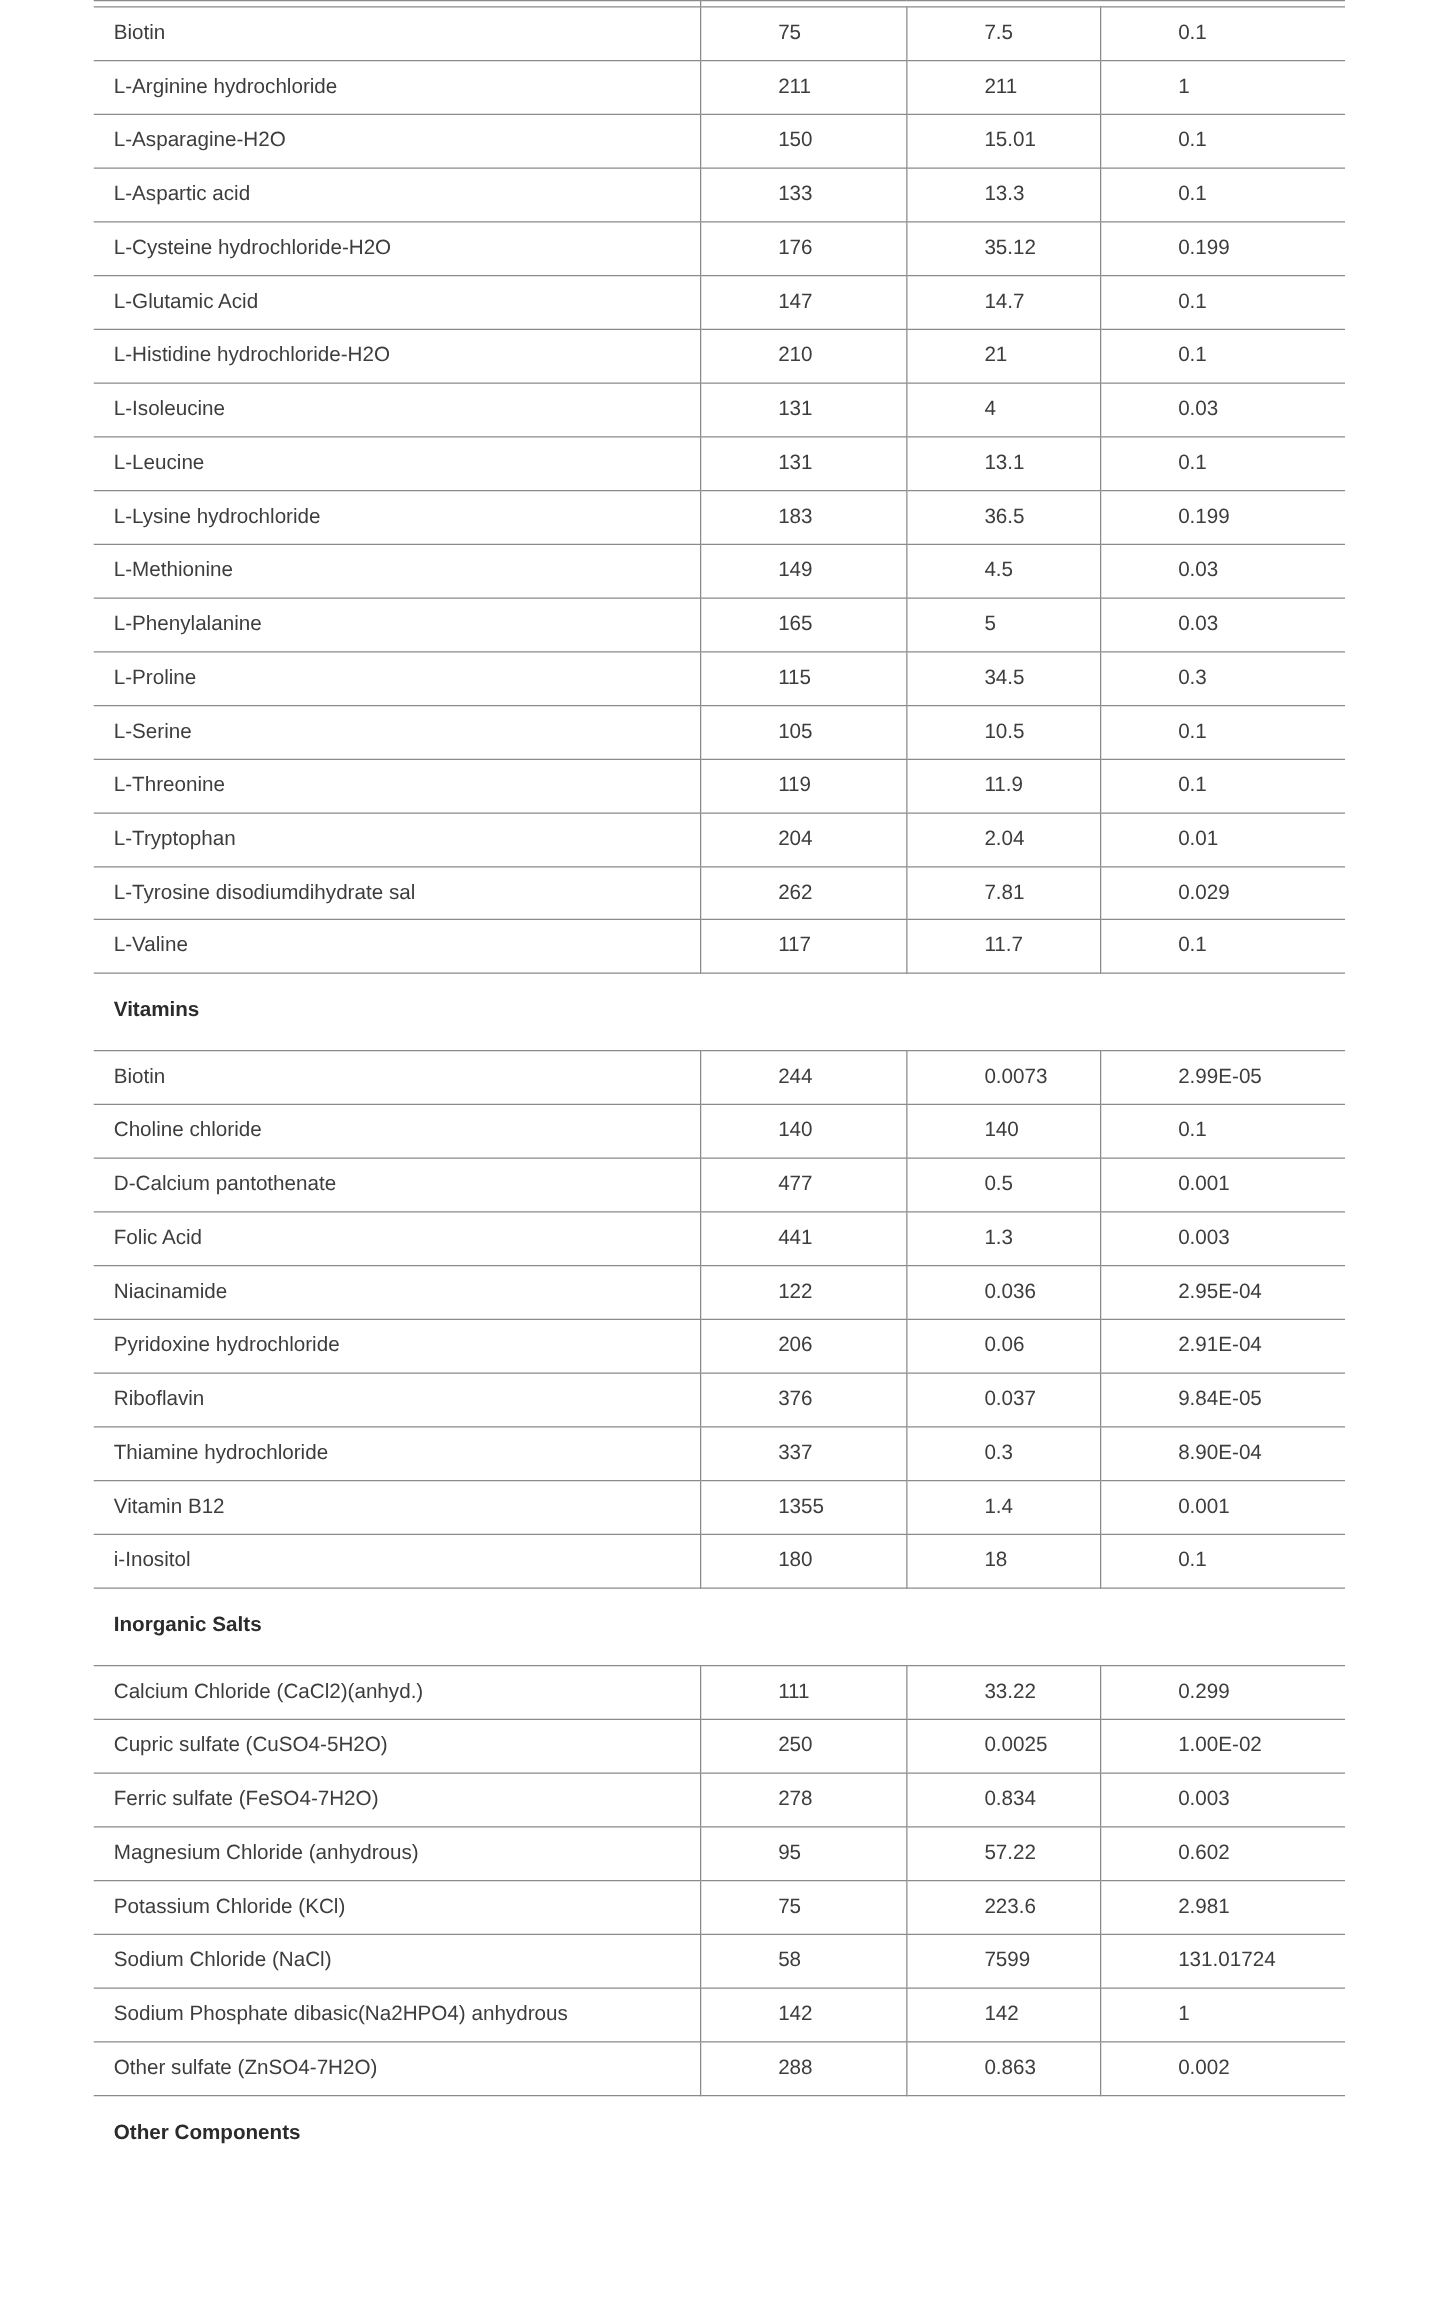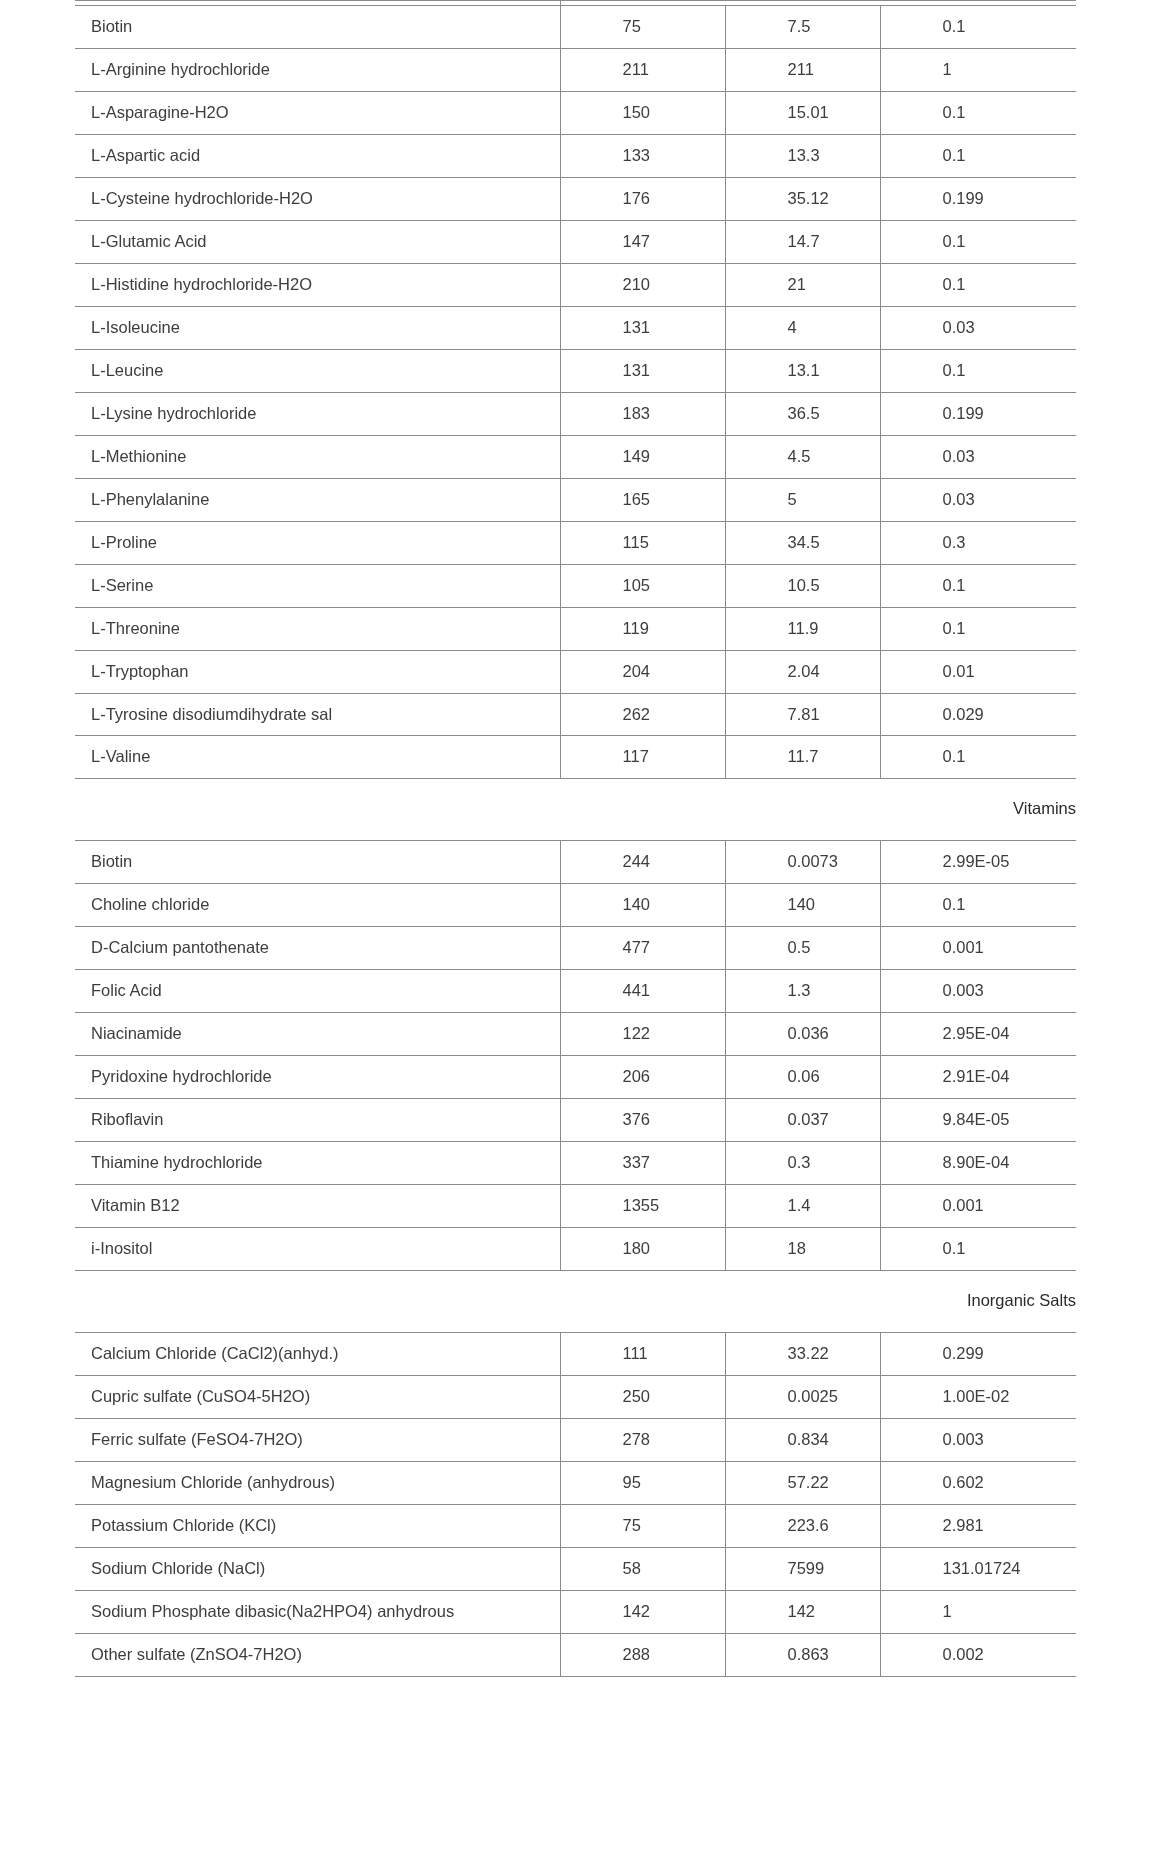--- a/index.html
+++ b/index.html
@@ -56,24 +56,23 @@
   td.cell-num.last {
     border-right: none;
   }
 
   
   tr.section-row td {
     border-right: none;
     border-top: 1.6px solid #8a8a8a;
     border-bottom: none;
     padding: 20px 0 22px 16px;
-    font-weight: 400;
+    font-weight: 700;
     color: #2b2b2b;
     font-size: 16.5px;
-    text-align: right;
   }
   tr.section-row.last-section td {
     border-bottom: none;
   }
 
   
   tr.stub-row td {
     border-top: 1.6px solid #8a8a8a;
     border-bottom: 1.6px solid #8a8a8a;
     border-right: none;
@@ -313,15 +312,18 @@
           <td class="cell-num">142</td>
           <td class="cell-num">142</td>
           <td class="cell-num last">1</td>
         </tr>
         <tr>
           <td class="cell-name">Other sulfate (ZnSO4-7H2O)</td>
           <td class="cell-num">288</td>
           <td class="cell-num">0.863</td>
           <td class="cell-num last">0.002</td>
         </tr>
+        <tr class="section-row last-section">
+          <td colspan="4">Other Components</td>
+        </tr>
       </tbody>
   </table>
 </div>
 
 </body></html>

